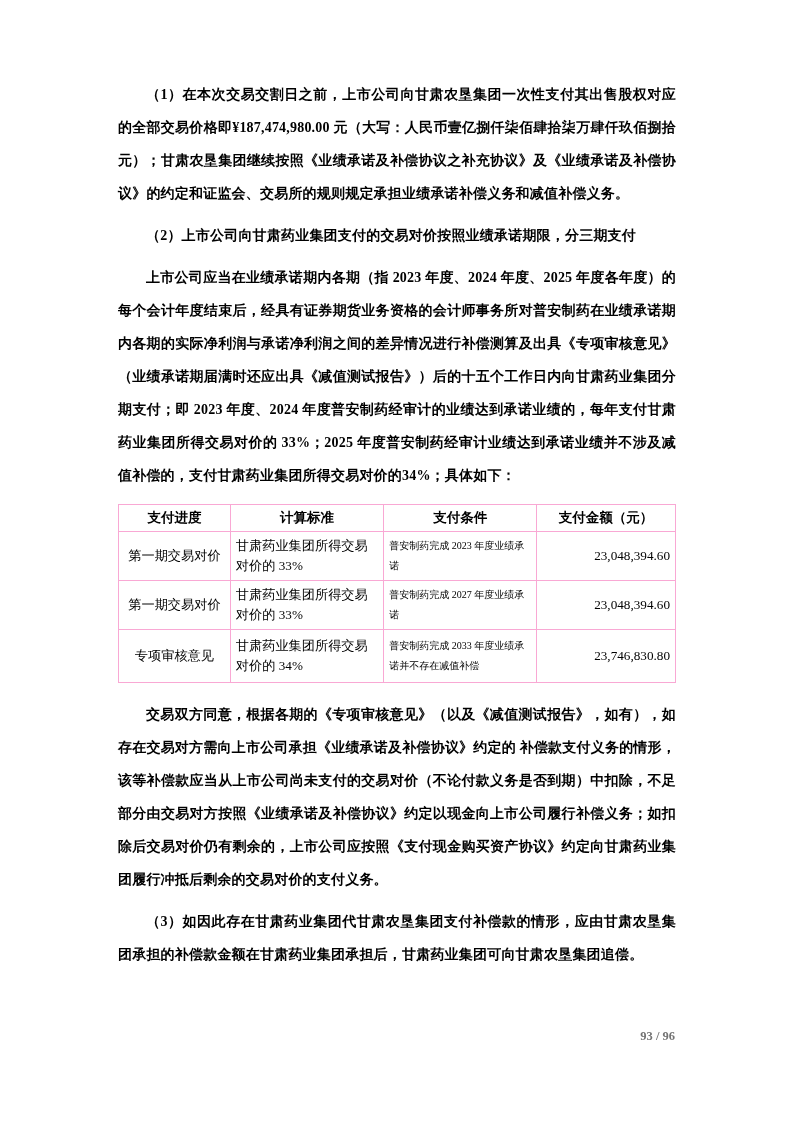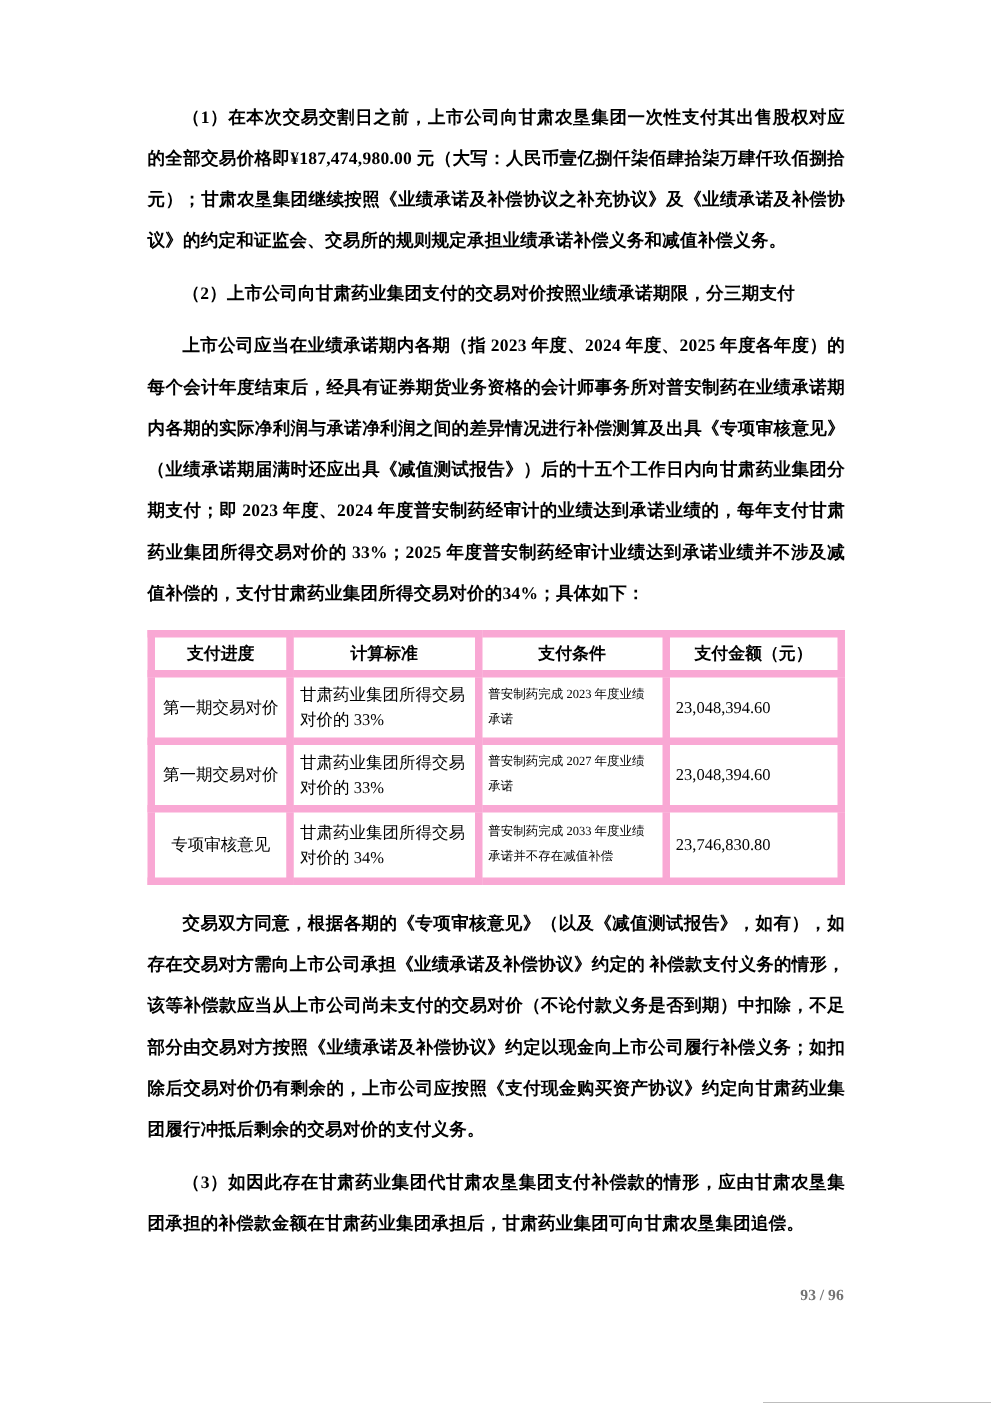--- a/index.html
+++ b/index.html
@@ -44,21 +44,21 @@
   table.pay-table {
     border-collapse: collapse;
     width: 100%;
     margin-top: 12px;
     margin-bottom: 6px;
     font-size: 13px;
     line-height: 20px;
   }
   table.pay-table th,
   table.pay-table td {
-    border: 6px solid #f9a8d4;
+    border: 1px solid #f9a8d4;
     padding: 4px 5px;
     vertical-align: middle;
     color: #000;
   }
   table.pay-table th {
     text-align: center;
     font-weight: bold;
     font-size: 13.5px;
     padding: 3px 5px;
   }
@@ -71,20 +71,21 @@
     text-align: left;
     width: 152px;
     font-size: 13.2px;
   }
   td.c-cond {
     text-align: left;
     width: 152px;
     font-size: 10px;
   }
   td.c-amount {
+    text-align: right;
     width: 132px;
     font-size: 13.2px;
     padding-right: 8px;
   }
   .row-tall td { height: 44px; }
   .row-short td { height: 38px; }
 
   .footer {
     position: absolute;
     right: 118px;

